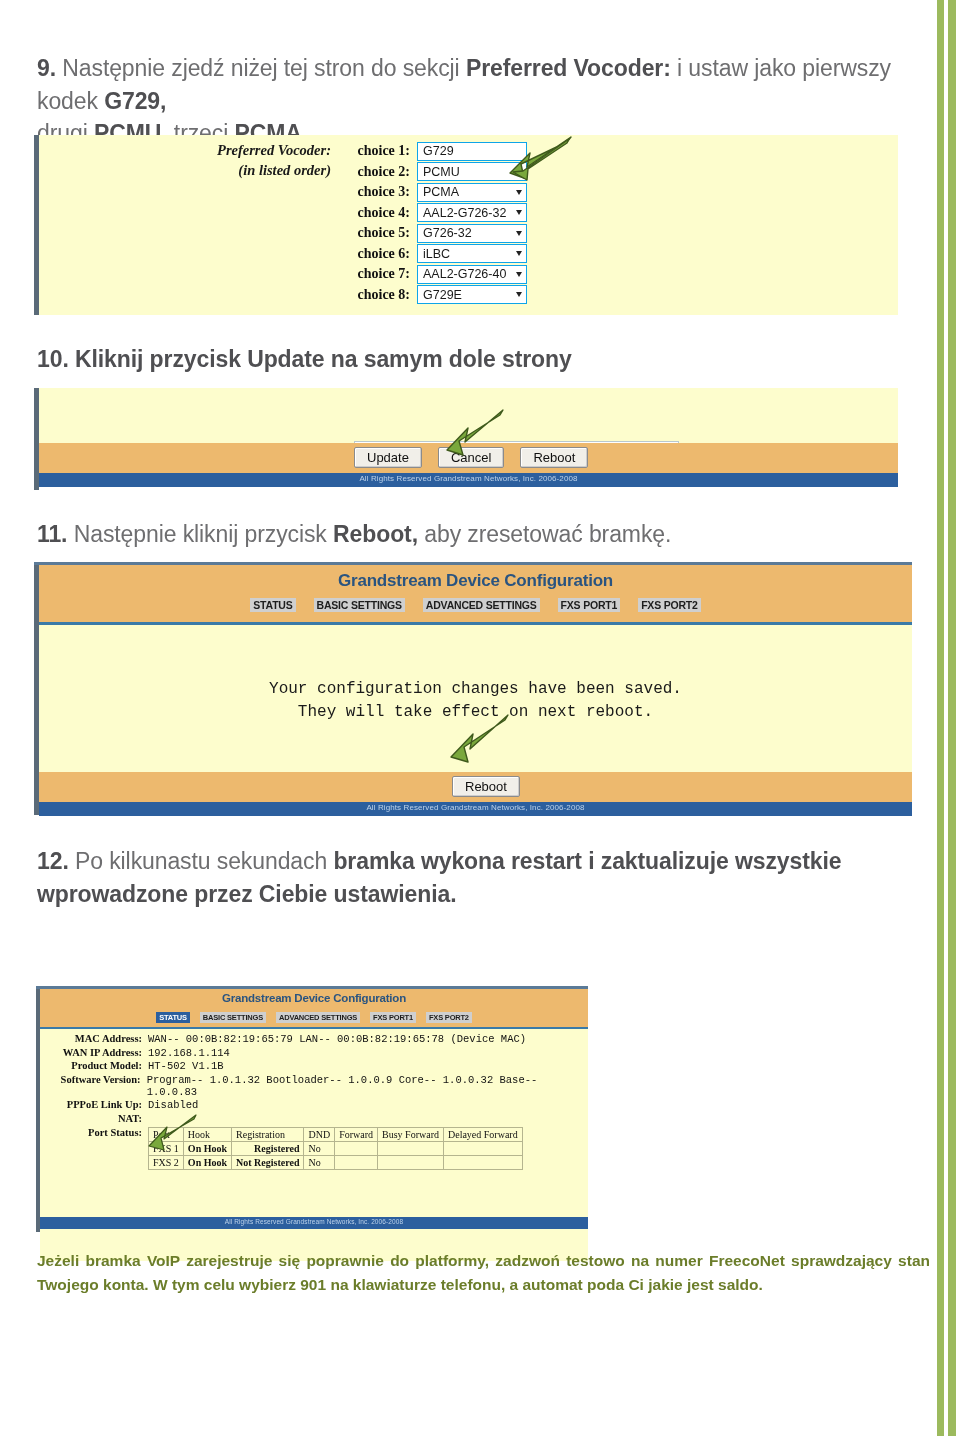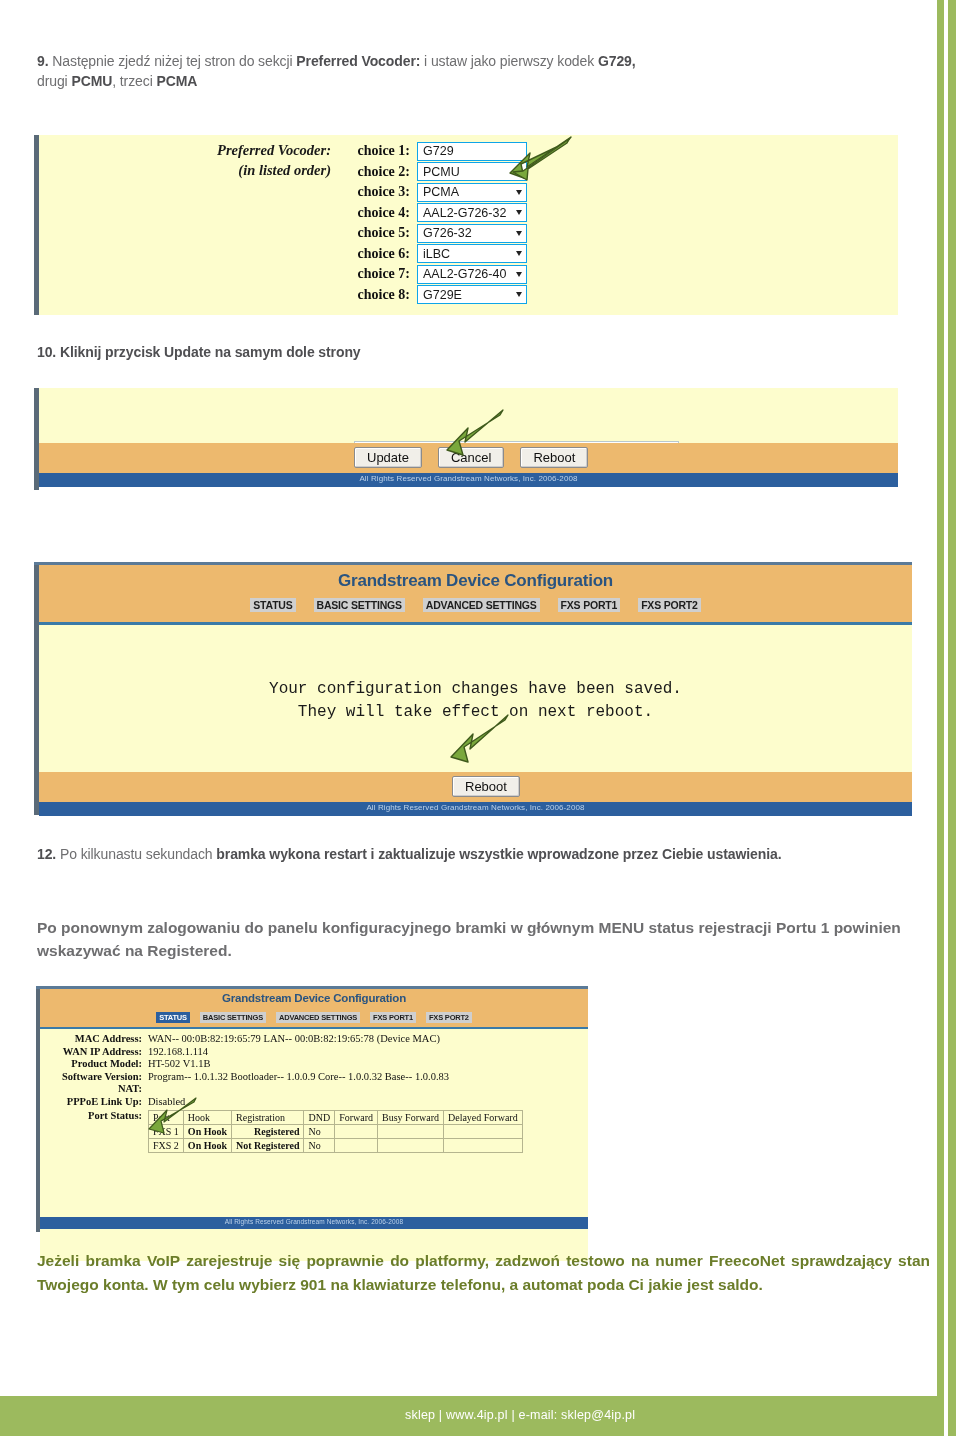--- a/index.html
+++ b/index.html
@@ -15,21 +15,21 @@
   .edge-strip { position:absolute; top:0; bottom:0; }
   .edge-a { left:937px; width:7px;  background:#9cba5e; }
   .edge-b { left:944px; width:4px;  background:#ffffff; }
   .edge-c { left:948px; width:8px;  background:#9cba5e; }
 
   .page { position:absolute; left:0; top:0; width:937px; height:1436px; }
 
   
   .step {
     color:#6e6e70;
-    font-size:14px;
+    font-size:23px;
     line-height:1.42;
     letter-spacing:-0.1px;
   }
   .step b { color:#4f4f52; font-weight:bold; }
   .step .num { font-weight:bold; color:#4f4f52; }
 
   .para-grey {
     color:#6e6e70;
     font-size:15.5px;
     font-weight:bold;
@@ -127,21 +127,21 @@
   }
 
   
   .st-row { display:flex; align-items:flex-start; margin-bottom:1.5px; }
   .st-key {
     width:108px; text-align:right; padding-right:6px;
     font-family:"Liberation Serif", serif; font-weight:bold;
     font-size:10.5px; color:#111; white-space:nowrap;
   }
   .st-val {
-    font-family:Liberation Serif, serif; font-size:10.5px; color:#111;
+    font-family:Liberation Mono, monospace; font-size:10.5px; color:#111;
   }
 
   
   table.ports { border-collapse:collapse; }
   table.ports td {
     border:1px solid #b5b58f;
     font-family:"Liberation Serif", serif;
     font-size:10px; color:#111;
     padding:1px 4px; white-space:nowrap;
   }
@@ -274,20 +274,24 @@
         <button class="btn">Reboot</button>
       </div>
     </div>
     <div class="gs-footer" style="position:absolute;left:5px;top:85px;right:0;height:14px;">All Rights Reserved Grandstream Networks, Inc. 2006-2008</div>
 
     <svg class="arrow" style="left:395px;top:20px;" width="80" height="56" viewBox="0 0 80 56">
       <path d="M74 2 L36 34 L39 20 L18 42 L34 47 L30 33 L71 7 Z" fill="#7aa83c" stroke="#3f5a1c" stroke-width="1.4" stroke-linejoin="round"></path>
     </svg>
   </div>
 
+  <div class="step" style="position:absolute;left:37px;top:518px;width:880px;">
+    <span class="num">11.</span>
+    <span>Następnie kliknij przycisk </span><b>Reboot,</b><span> aby zresetować bramkę.</span>
+  </div>
 
   <div class="shot" style="left:34px;top:562px;width:878px;height:253px;">
     <div class="gs-blue-top"></div>
     <div class="gs-left-rail" style="top:3px;"></div>
 
     <div class="gs-orange" style="position:absolute;left:5px;top:3px;right:0;height:57px;">
       <div class="gs-title" style="position:absolute;left:0;right:0;top:6px;">Grandstream Device Configuration</div>
       <div class="gs-nav" style="position:absolute;left:0;right:0;top:33px;">
         <span>STATUS</span>
         <span>BASIC SETTINGS</span>
@@ -314,21 +318,20 @@
       </div>
     </div>
     <div class="gs-footer" style="position:absolute;left:5px;top:240px;right:0;height:14px;">All Rights Reserved Grandstream Networks, Inc. 2006-2008</div>
   </div>
 
   <div class="step" style="position:absolute;left:37px;top:845px;width:880px;">
     <span class="num">12.</span>
     <span>Po kilkunastu sekundach </span><b>bramka wykona restart i zaktualizuje wszystkie wprowadzone przez Ciebie ustawienia.</b>
   </div>
 
-  <div class="para-grey" style="position:absolute;left:37px;top:916px;width:880px;">Po ponownym zalogowaniu do panelu konfiguracyjnego bramki w głównym MENU status rejestracji Portu 1 powinien wskazywać na Registered.</div>
 
   <div class="shot" style="left:36px;top:986px;width:552px;height:246px;">
     <div class="gs-blue-top"></div>
     <div class="gs-left-rail" style="top:3px;width:4px;"></div>
 
     <div class="gs-orange" style="position:absolute;left:4px;top:3px;right:0;height:38px;">
       <div class="gs-title" style="position:absolute;left:0;right:0;top:3px;font-size:11.5px;">Grandstream Device Configuration</div>
       <div class="gs-nav" style="position:absolute;left:0;right:0;top:23px;gap:10px;font-size:7.5px;">
         <span class="active">STATUS</span>
         <span>BASIC SETTINGS</span>
@@ -351,26 +354,26 @@
       </div>
       <div class="st-row">
         <div class="st-key">Product Model:</div>
         <div class="st-val">HT-502 V1.1B</div>
       </div>
       <div class="st-row">
         <div class="st-key">Software Version:</div>
         <div class="st-val">Program-- 1.0.1.32    Bootloader-- 1.0.0.9    Core-- 1.0.0.32    Base-- 1.0.0.83</div>
       </div>
       <div class="st-row">
+        <div class="st-key">PPPoE Link Up:</div>
+        <div class="st-val">Disabled</div>
+      </div>
+      <div class="st-row">
         <div class="st-key">NAT:</div>
         <div class="st-val"></div>
-      </div>
-      <div class="st-row">
-        <div class="st-key">PPPoE Link Up:</div>
-        <div class="st-val">Disabled</div>
       </div>
       <div class="st-row" style="margin-top:3px;">
         <div class="st-key">Port Status:</div>
         <div style="position:relative;">
           <table class="ports">
             <tbody>
                 <tr>
               <td>Port</td>
               <td>Hook</td>
               <td>Registration</td>
@@ -404,21 +407,18 @@
           </svg>
         </div>
       </div>
     </div>
 
     <div class="gs-footer" style="position:absolute;left:4px;top:231px;right:0;height:12px;font-size:6.5px;">All Rights Reserved Grandstream Networks, Inc. 2006-2008</div>
   </div>
 
   <div class="para-olive" style="position:absolute;left:37px;top:1249px;width:893px;">Jeżeli bramka VoIP zarejestruje się poprawnie do platformy, zadzwoń testowo na numer FreecoNet sprawdzający stan Twojego konta.  W tym celu wybierz 901 na klawiaturze telefonu, a automat poda Ci jakie jest saldo.</div>
 
-  <div class="footbar">
-    <div class="ftext">sklep | www.4ip.pl | e-mail: sklep@4ip.pl</div>
-  </div>
 
 </div>
 
 <div class="edge-strip edge-a"></div>
 <div class="edge-strip edge-b"></div>
 <div class="edge-strip edge-c"></div>
 
 </body></html>

